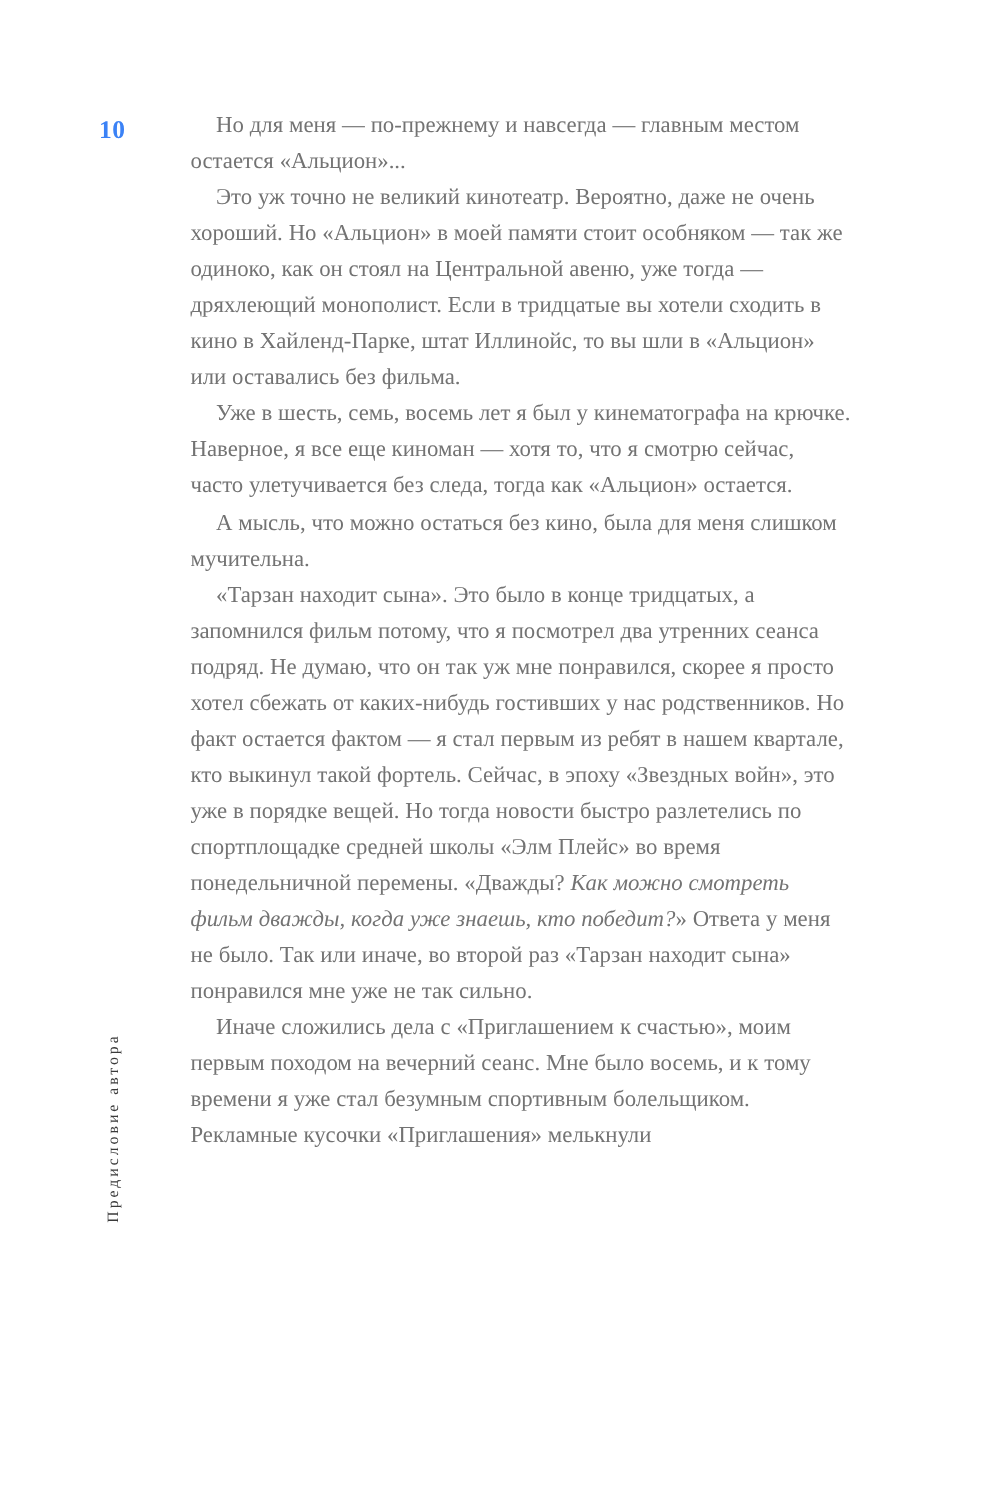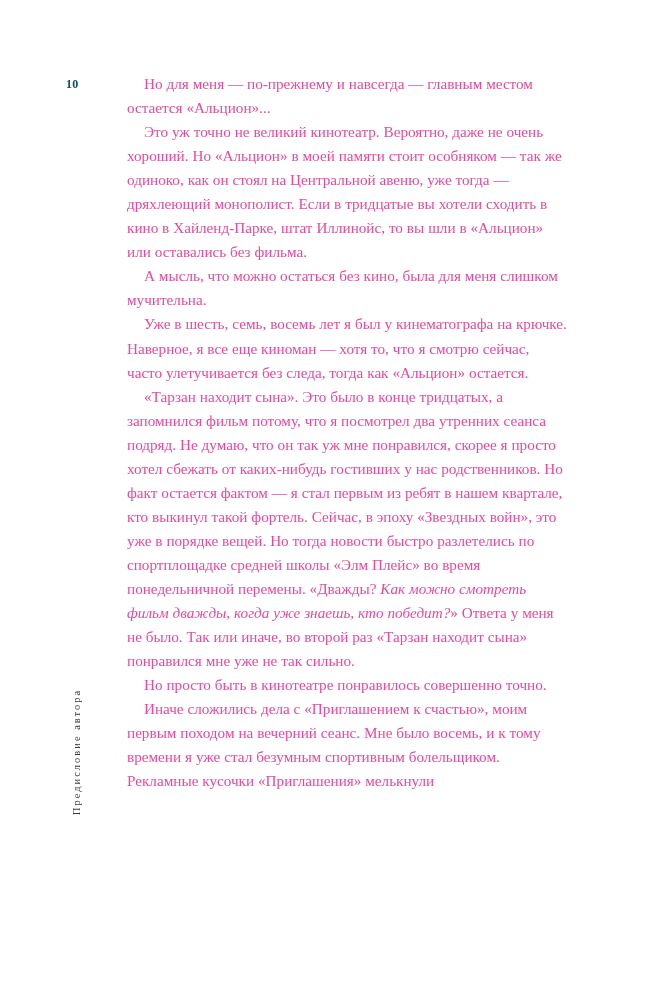--- a/index.html
+++ b/index.html
@@ -27,23 +27,23 @@
   }
 
   
   .folio {
     position: absolute;
     left: 66px;
     top: 78px;
     width: 40px;
     font-family: "Liberation Serif", "DejaVu Serif", serif;
     font-weight: bold;
-    font-size: 12px;
+    font-size: 17px;
     letter-spacing: 0.3px;
-    color: #0c4a6e;
+    color: #3b82f6;
     line-height: 1;
     text-align: left;
   }
 
   
   .running-head {
     position: absolute;
     left: 0px;
     top: 0px;
     width: 666px;
@@ -71,21 +71,21 @@
     top: 72px;
     width: 440px;
   }
 
   .para {
     margin: 0;
     font-size: 15.2px;
     line-height: 24.05px;
     text-align: left;
     text-indent: 17px;
-    color: #ec4899;
+    color: #737373;
     word-spacing: 0.1px;
     hyphens: manual;
   }
   .para.first {
     text-indent: 17px;
   }
   .para i, .para em {
   }
 </style>
 </head>
@@ -95,20 +95,19 @@
 
   <div class="folio">10</div>
 
   <div class="running-head">
     <div class="running-head-text">Предисловие автора</div>
   </div>
 
   <div class="textblock">
     <p class="para first">Но для меня — по-прежнему и навсегда — главным местом остается «Альцион»...</p>
     <p class="para">Это уж точно не великий кинотеатр. Вероятно, даже не очень хороший. Но «Альцион» в моей памяти стоит особняком — так же одиноко, как он стоял на Центральной авеню, уже тогда — дряхлеющий монополист. Если в тридцатые вы хотели сходить в кино в Хайленд-Парке, штат Иллинойс, то вы шли в «Альцион» или оставались без фильма.</p>
+    <p class="para">Уже в шесть, семь, восемь лет я был у кинематографа на крючке. Наверное, я все еще киноман — хотя то, что я смотрю сейчас, часто улетучивается без следа, тогда как «Альцион» остается.</p>
     <p class="para">А мысль, что можно остаться без кино, была для меня слишком мучительна.</p>
-    <p class="para">Уже в шесть, семь, восемь лет я был у кинематографа на крючке. Наверное, я все еще киноман — хотя то, что я смотрю сейчас, часто улетучивается без следа, тогда как «Альцион» остается.</p>
     <p class="para"><span>«Тарзан находит сына». Это было в конце тридцатых, а запомнился фильм потому, что я посмотрел два утренних сеанса подряд. Не думаю, что он так уж мне понравился, скорее я просто хотел сбежать от каких-нибудь гостивших у нас родственников. Но факт остается фактом — я стал первым из ребят в нашем квартале, кто выкинул такой фортель. Сейчас, в эпоху «Звездных войн», это уже в порядке вещей. Но тогда новости быстро разлетелись по спортплощадке средней школы «Элм Плейс» во время понедельничной перемены. «Дважды? </span><i>Как можно смотреть фильм дважды, когда уже знаешь, кто победит?</i><span>» Ответа у меня не было. Так или иначе, во второй раз «Тарзан находит сына» понравился мне уже не так сильно.</span></p>
-    <p class="para">Но просто быть в кинотеатре понравилось совершенно точно.</p>
     <p class="para">Иначе сложились дела с «Приглашением к счастью», моим первым походом на вечерний сеанс. Мне было восемь, и к тому времени я уже стал безумным спортивным болельщиком. Рекламные кусочки «Приглашения» мелькнули</p>
   </div>
 
 </div>
 
 </body></html>

